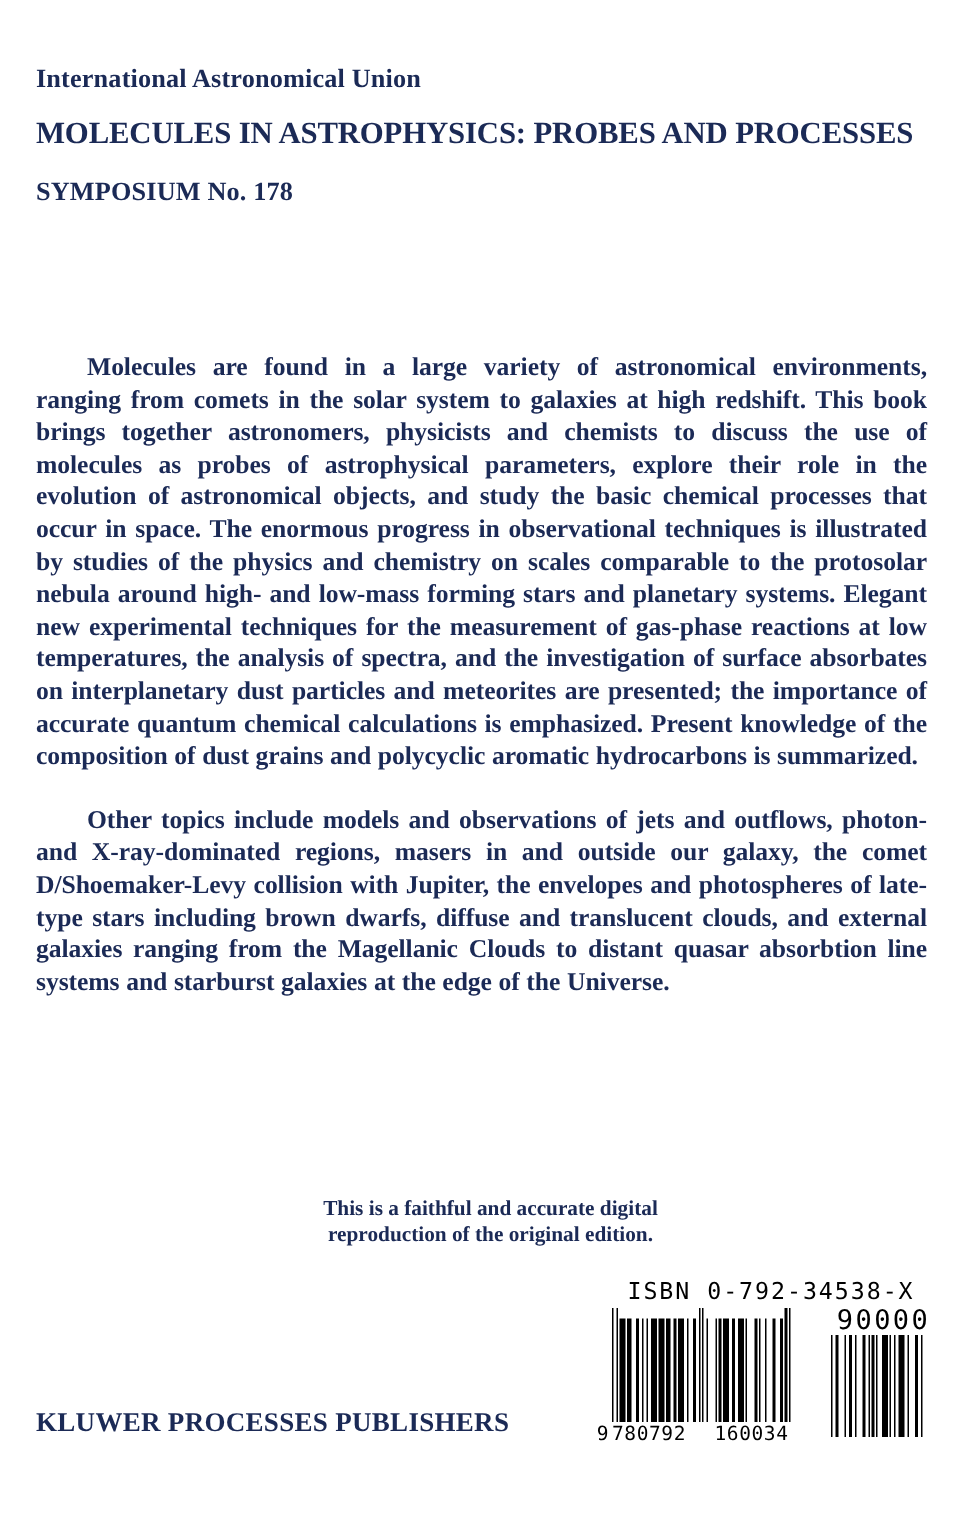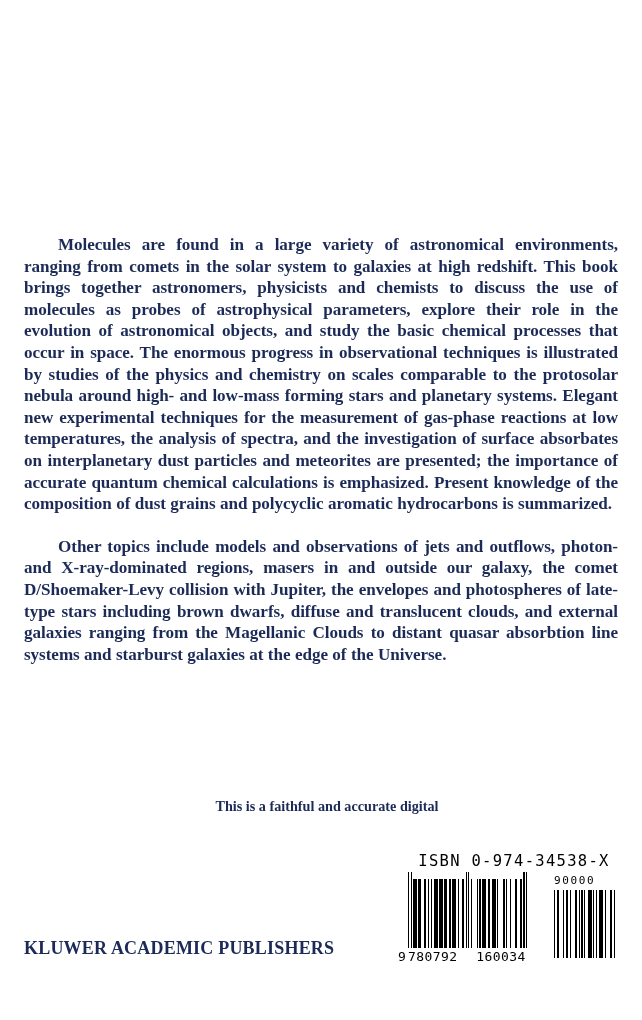--- a/index.html
+++ b/index.html
@@ -139,24 +139,24 @@
     display: flex;
     white-space: nowrap;
   }
   .ean-digits .d1 { width: 12px; text-align: center; }
   .ean-digits .dl { width: 62px; text-align: left; }
   .ean-digits .dr { width: 62px; text-align: center; }
 
   .ean-supp { position: relative; width: 70px; margin-left: 14px; }
   .supp-digits {
     font-family: "DejaVu Sans Mono", "Liberation Mono", monospace;
-    font-size: 11px;
+    font-size: 18px;
     letter-spacing: 1.6px;
     color: #000;
-    text-align: left;
+    text-align: center;
     white-space: nowrap;
     height: 17px;
     line-height: 17px;
   }
   .ean-supp .bars {
     height: 68px;
     display: flex;
     align-items: flex-end;
     margin-top: 1px;
   }
@@ -173,32 +173,38 @@
     letter-spacing: 0.2px;
     color: #1b2a56;
     white-space: nowrap;
   }
 </style>
 </head>
 <body>
 
 <div class="page">
 
+  <div class="header">
+    <div class="org-line">International Astronomical Union</div>
+    <div class="book-title">MOLECULES IN ASTROPHYSICS: PROBES AND PROCESSES</div>
+    <div class="symposium-line">SYMPOSIUM No. 178</div>
+  </div>
 
   <div class="blurb">
     <p>Molecules are found in a large variety of astronomical environments, ranging from comets in the solar system to galaxies at high redshift.  This book brings  together astronomers, physicists and chemists to discuss the use of molecules as probes of astrophysical parameters, explore their role in the evolution of astronomical objects, and study the basic chemical processes that occur in space.  The enormous progress in observational techniques is illustrated by studies of the physics and chemistry on scales comparable to the protosolar nebula around high- and low-mass forming stars and planetary systems.  Elegant new experimental techniques for the measurement of gas-phase reactions at low temperatures, the analysis of spectra, and the investigation of surface absorbates on interplanetary dust particles and meteorites are presented; the importance of accurate quantum chemical calculations is emphasized. Present knowledge of the composition of dust grains and polycyclic aromatic hydrocarbons is summarized.</p>
     <p>Other topics include models and observations of jets and outflows, photon- and X-ray-dominated regions, masers in and outside our galaxy, the comet D/Shoemaker-Levy collision with Jupiter, the envelopes and photospheres of late-type stars including brown dwarfs, diffuse and translucent clouds, and external galaxies ranging from the Magellanic Clouds to distant quasar absorbtion line systems and starburst galaxies at the edge of the Universe.</p>
   </div>
 
   <div class="repro-note">
     <span class="ln">This is a faithful and accurate digital</span>
+    <span class="ln">reproduction of the original edition.</span>
   </div>
 
   <div class="barcode-block">
-    <div class="isbn-text">ISBN 0-974-34538-X</div>
+    <div class="isbn-text">ISBN 0-792-34538-X</div>
 
     <div class="barcodes-row">
 
       <div class="ean-main">
         <div class="bars" id="ean-bars">
             <i style="width: 1.26px; height: 76px;"></i>
             <i class="sp" style="width: 1.26px; height: 76px;"></i>
             <i style="width: 1.26px; height: 76px;"></i>
             <i class="sp" style="width: 1.26px; height: 69px;"></i>
             <i style="width: 3.78px; height: 69px;"></i>
@@ -297,15 +303,15 @@
             <i class="sp" style="width: 3.9px; height: 68px;"></i>
             <i style="width: 2.6px; height: 68px;"></i>
             <i class="sp" style="width: 1.3px; height: 68px;"></i>
             <i style="width: 1.3px; height: 68px;"></i>
           </div>
       </div>
 
     </div>
   </div>
 
-  <div class="publisher">KLUWER ACADEMIC PUBLISHERS</div>
+  <div class="publisher">KLUWER PROCESSES PUBLISHERS</div>
 
 </div>
 
 </body></html>

